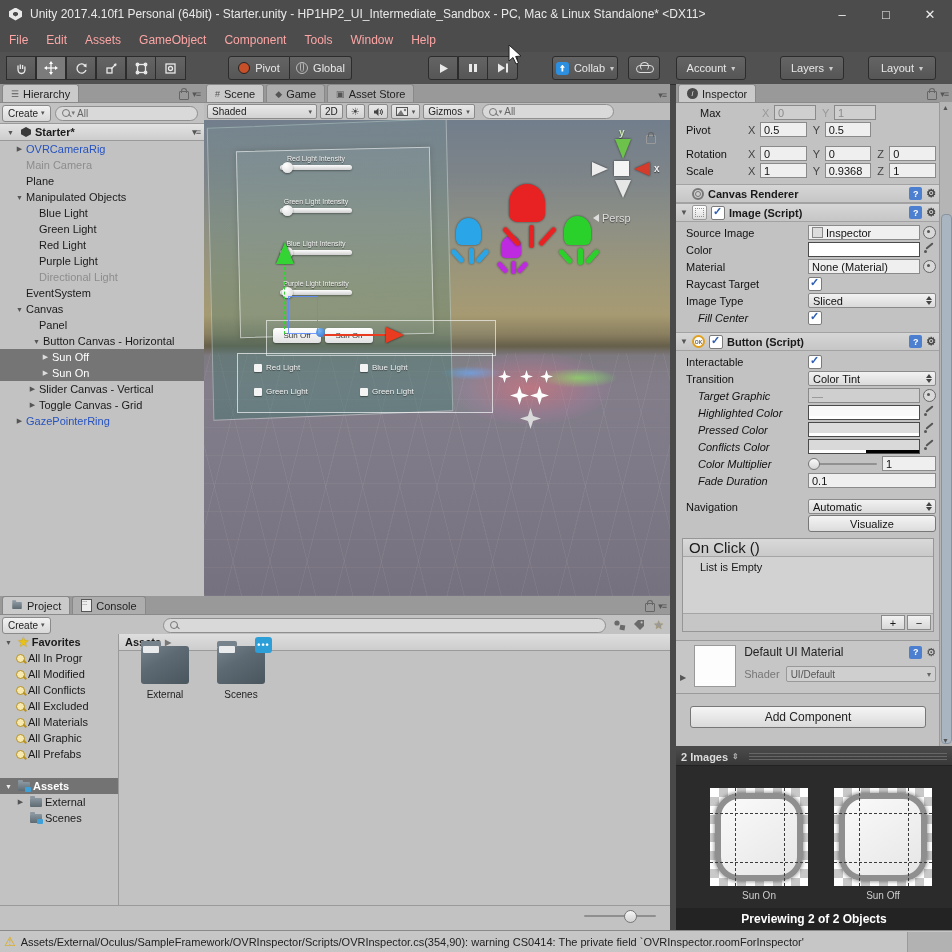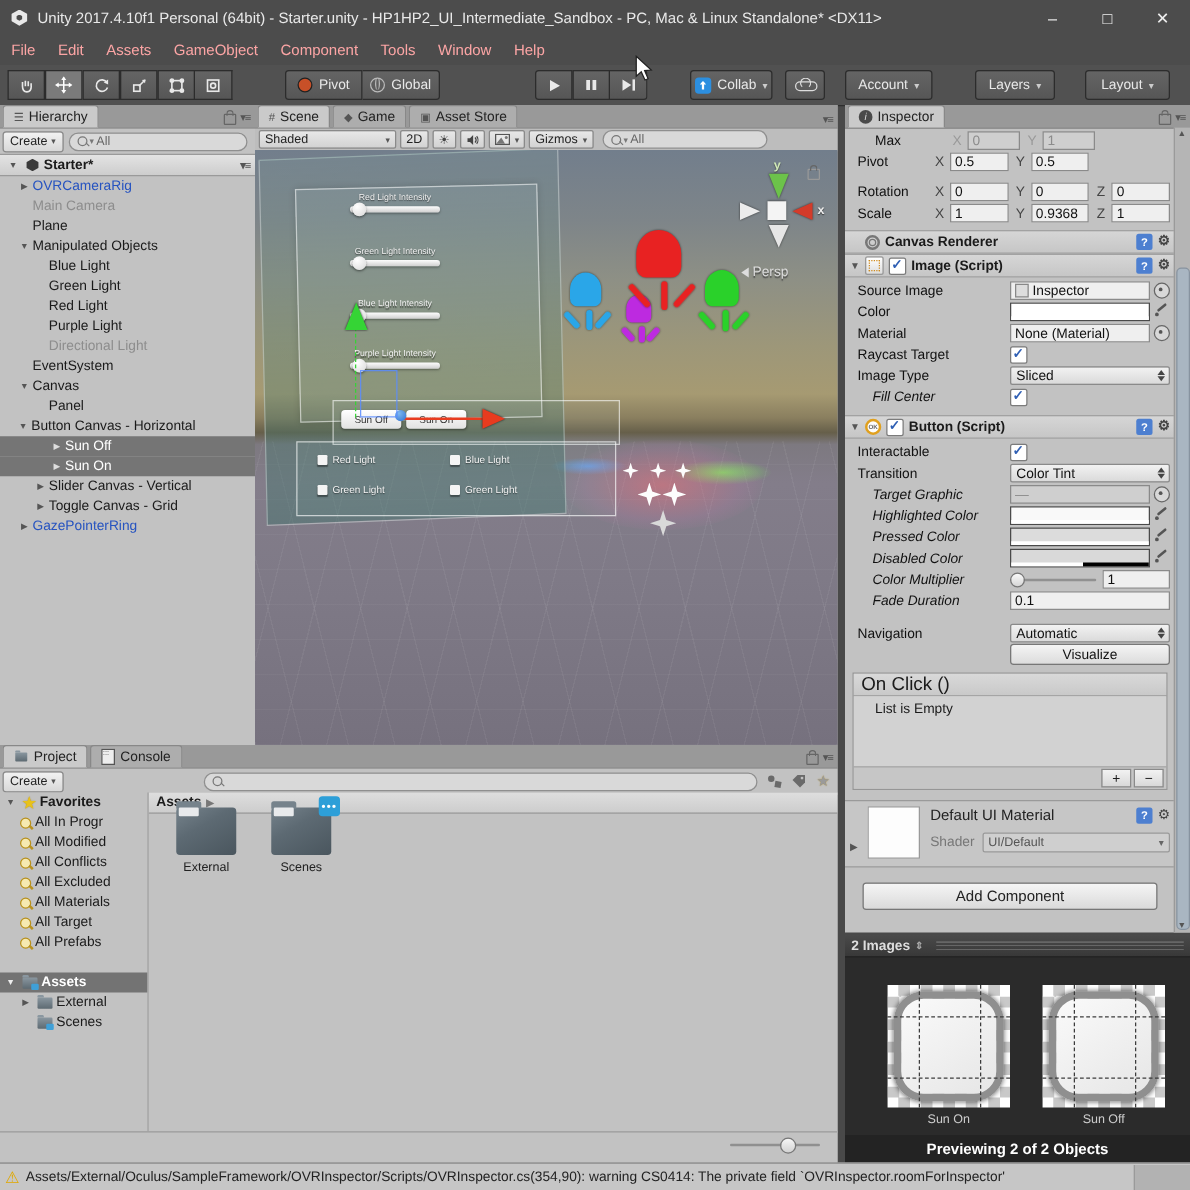--- a/index.html
+++ b/index.html
@@ -382,21 +382,21 @@
           <span class="hlabel ">EventSystem</span>
         </div>
         <div class="hrow" style="padding-left: 13px;">
           <span class="tarrow">▼</span>
           <span class="hlabel ">Canvas</span>
         </div>
         <div class="hrow" style="padding-left: 26px;">
           <span class="tarrow"></span>
           <span class="hlabel ">Panel</span>
         </div>
-        <div class="hrow" style="padding-left: 12px;">
+        <div class="hrow" style="padding-left: 30px;">
           <span class="tarrow">▼</span>
           <span class="hlabel ">Button Canvas - Horizontal</span>
         </div>
         <div class="hrow sel" style="padding-left: 39px;">
           <span class="tarrow">▶</span>
           <span class="hlabel ">Sun Off</span>
         </div>
         <div class="hrow sel" style="padding-left: 39px;">
           <span class="tarrow">▶</span>
           <span class="hlabel ">Sun On</span>
@@ -790,21 +790,21 @@
         <span class="dropper"></span>
       </div>
       <div class="irow indent">
         <span class="ilabel">Pressed Color</span>
         <span class="cswatch" style="--c:#dcdcdc">
             <span class="alpha"></span>
           </span>
         <span class="dropper"></span>
       </div>
       <div class="irow indent">
-        <span class="ilabel">Disabled Color</span>
+        <span class="ilabel">Conflicts Color</span>
         <span class="cswatch" style="--c:#d9d9d9;--a:52%">
             <span class="alpha"></span>
           </span>
         <span class="dropper"></span>
       </div>
       <div class="irow indent">
         <span class="ilabel">Color Multiplier</span>
         <span class="slider2">
             <span class="s2track"></span>
             <span class="s2knob"></span>
@@ -965,21 +965,21 @@
             <div class="frow" style="padding-left: 14px;">
               <span class="qmag"></span>
               <span>All Excluded</span>
             </div>
             <div class="frow" style="padding-left: 14px;">
               <span class="qmag"></span>
               <span>All Materials</span>
             </div>
             <div class="frow" style="padding-left: 14px;">
               <span class="qmag"></span>
-              <span>All Target</span>
+              <span>All Graphic</span>
             </div>
             <div class="frow" style="padding-left: 14px;">
               <span class="qmag"></span>
               <span>All Prefabs</span>
             </div>
           </div>
         <div style="height:16px"></div>
         <div class="frow assets-row" style="padding-left:2px">
           <span class="tarrow" style="color:#eee">▼</span>
           <span class="fold-ic stack"></span>

